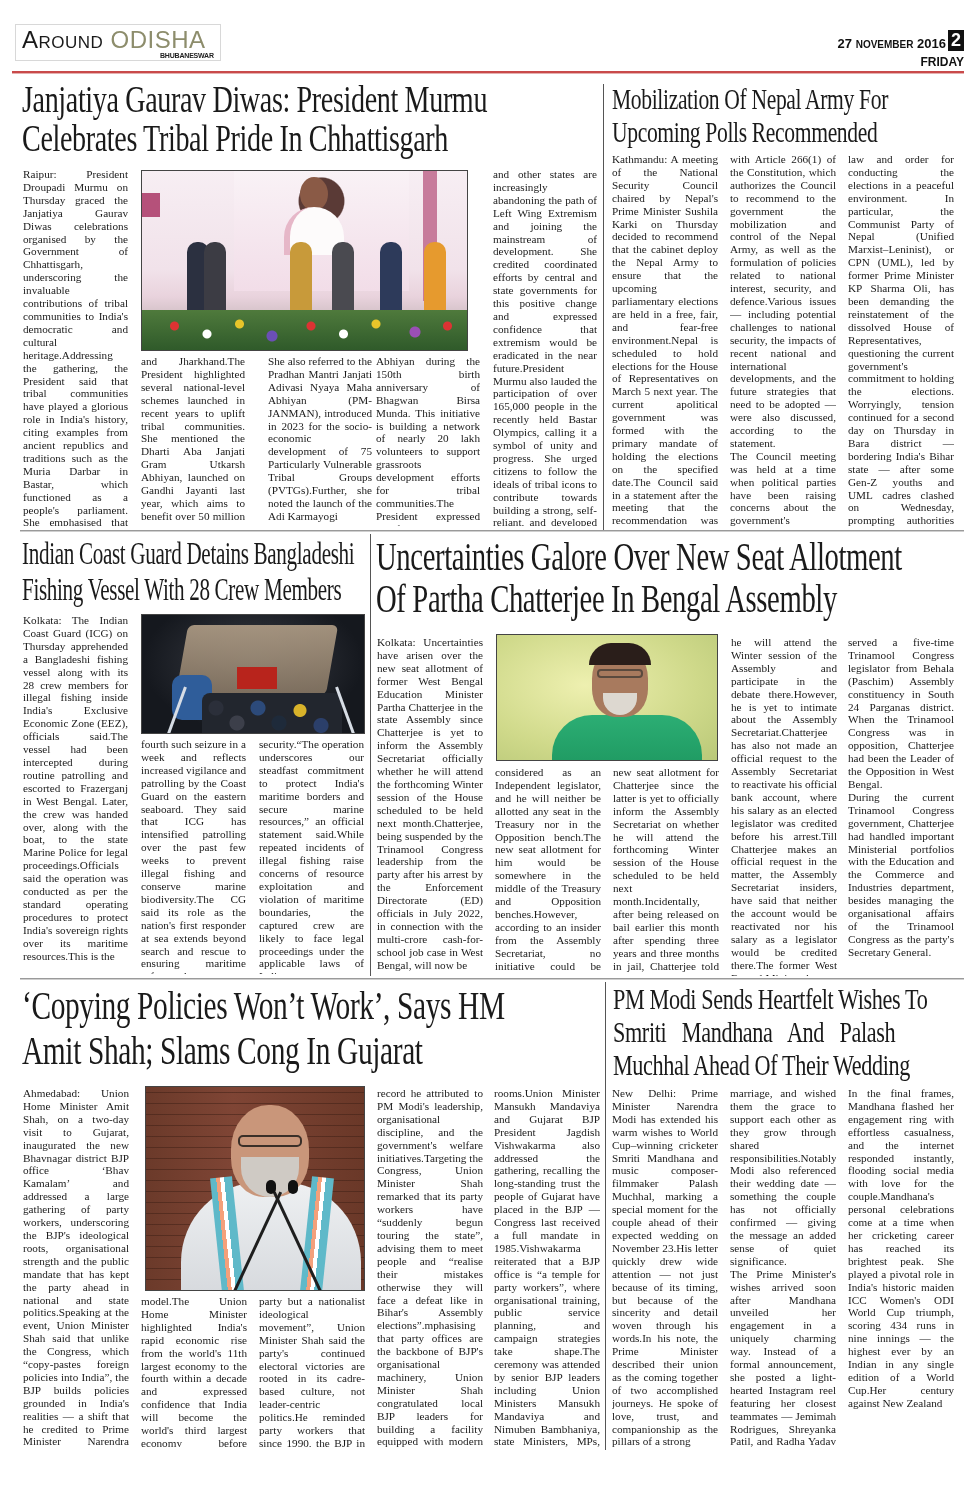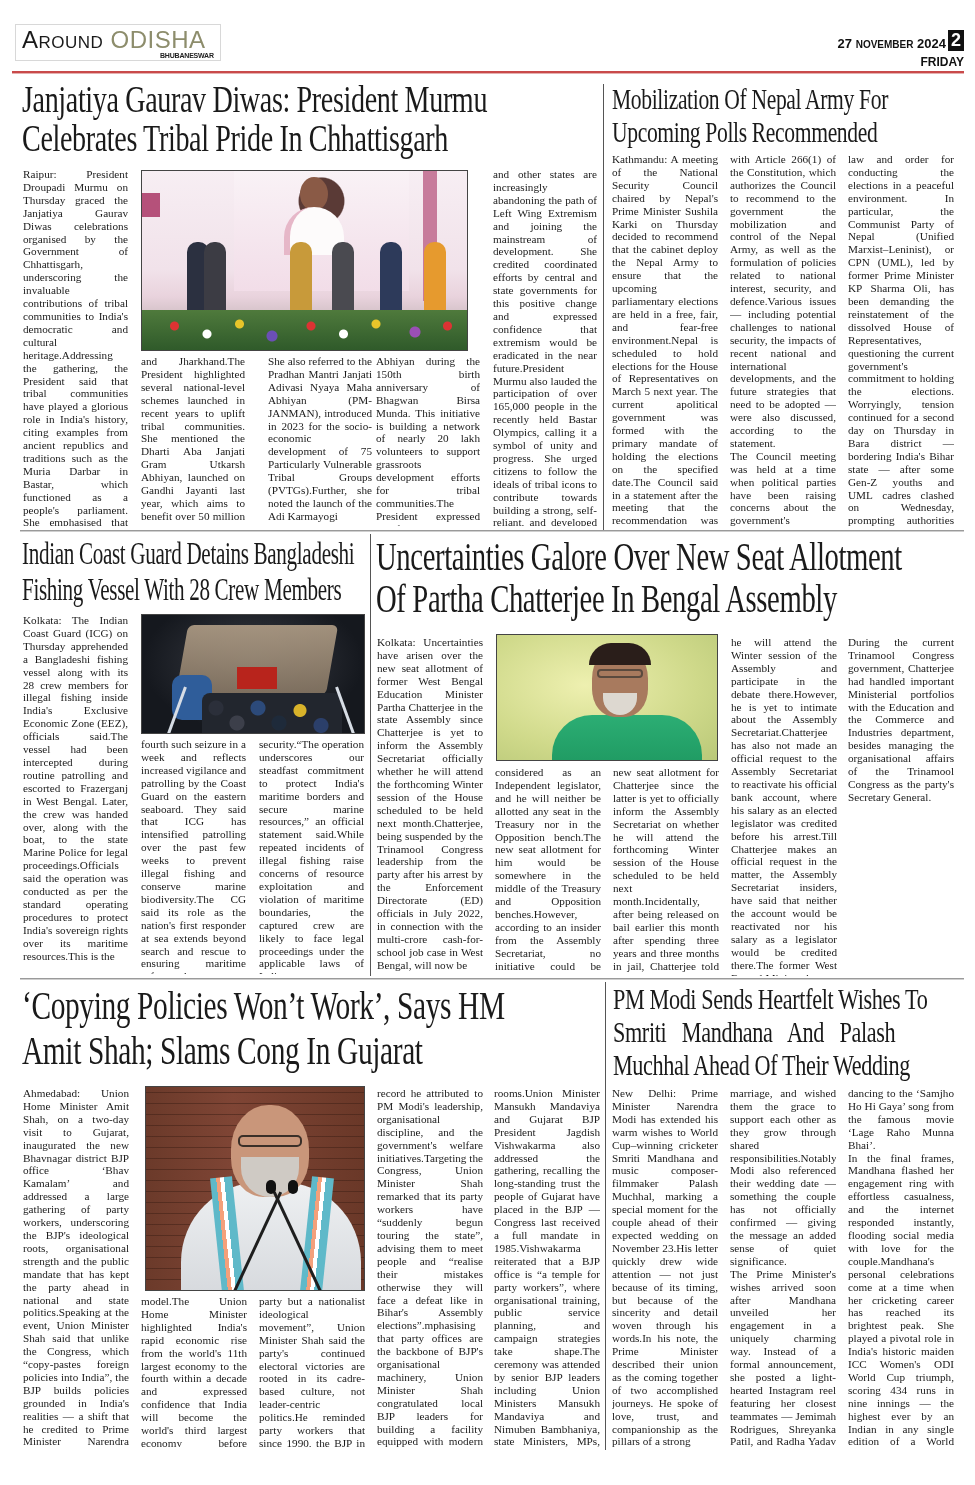--- a/index.html
+++ b/index.html
@@ -89,21 +89,21 @@
   <div class="logo-box"></div>
   <div class="logo-text">
     <span class="logo-around">Around</span>
     <span class="logo-odisha">ODISHA</span>
   </div>
   <div class="logo-sub">BHUBANESWAR</div>
 
   <div class="dateline">
     <span>27</span>
     <span class="small">NOVEMBER</span>
-    <span>2024</span>
+    <span>2016</span>
   </div>
   <div class="page-num">2</div>
   <div class="dayline">FRIDAY</div>
   <div class="top-rule"></div>
 </div>
 
 <article>
   <div class="headline" style="left:22px; top:80px; font-size:38px; transform:scaleX(0.74); width:790px;">
     <div>Janjatiya Gaurav Diwas: President Murmu</div>
     <div>Celebrates Tribal Pride In Chhattisgarh</div>
@@ -182,20 +182,21 @@
     <div class="head"></div>
     <div class="hair"></div>
     <div class="glasses"></div>
     <div class="beard"></div>
   </div>
 
   <div class="col" style="left:495px; top:766px; width:106px; height:210px;">considered as an Independent legislator, and he will neither be allotted any seat in the Treasury nor in the Opposition bench.The new seat allotment for him would be somewhere in the middle of the Treasury and Opposition benches.However, according to an insider from the Assembly Secretariat, no initiative could be taken about the</div>
   <div class="col" style="left:613px; top:766px; width:106px; height:210px;">new seat allotment for Chatterjee since the latter is yet to officially inform the Assembly Secretariat on whether he will attend the forthcoming Winter session of the House scheduled to be held next month.Incidentally, after being released on bail earlier this month after spending three years and three months in jail, Chatterjee told the media persons that</div>
   <div class="col" style="left:731px; top:636px; width:106px; height:340px;">he will attend the Winter session of the Assembly and participate in the debate there.However, he is yet to intimate about the Assembly Secretariat.Chatterjee has also not made an official request to the Assembly Secretariat to reactivate his official bank account, where his salary as an elected legislator was credited before his arrest.Till Chatterjee makes an official request in the matter, the Assembly Secretariat insiders, have said that neither the account would be reactivated nor his salary as a legislator would be credited there.The former West Bengal Minister has</div>
   <div class="col" style="left:848px; top:636px; width:106px; height:340px;">
+    <div>served a five-time Trinamool Congress legislator from Behala (Paschim) Assembly constituency in South 24 Parganas district. When the Trinamool Congress was in opposition, Chatterjee had been the Leader of the Opposition in West Bengal.</div>
     <div>During the current Trinamool Congress government, Chatterjee had handled important Ministerial portfolios with the Education and the Commerce and Industries department, besides managing the organisational affairs of the Trinamool Congress as the party's Secretary General.</div>
   </div>
 </article>
 
 <div class="hrule" style="left:20px; top:978px; width:944px;"></div>
 
 <article>
   <div class="headline" style="left:22px; top:984px; font-size:40px; transform:scaleX(0.735); width:790px; line-height:1.12;">
     <div>‘Copying Policies Won’t Work’, Says HM</div>
     <div>Amit Shah; Slams Cong In Gujarat</div>
@@ -229,16 +230,15 @@
     <div>PM Modi Sends Heartfelt Wishes To</div>
     <div style="word-spacing:14px;">Smriti Mandhana And Palash</div>
     <div>Muchhal Ahead Of Their Wedding</div>
   </div>
   <div class="col" style="left:612px; top:1087px; width:106px; height:360px;">New Delhi: Prime Minister Narendra Modi has extended his warm wishes to World Cup–winning cricketer Smriti Mandhana and music composer-filmmaker Palash Muchhal, marking a special moment for the couple ahead of their expected wedding on November 23.His letter quickly drew wide attention — not just because of its timing, but because of the sincerity and detail woven through his words.In his note, the Prime Minister described their union as the coming together of two accomplished journeys. He spoke of love, trust, and companionship as the pillars of a strong</div>
   <div class="col" style="left:730px; top:1087px; width:106px; height:360px;">
     <div>marriage, and wished them the grace to support each other as they grow through shared responsibilities.Notably, Modi also referenced their wedding date — something the couple has not officially confirmed — giving the message an added sense of quiet significance.</div>
     <div>The Prime Minister's wishes arrived soon after Mandhana unveiled her engagement in a uniquely charming way. Instead of a formal announcement, she posted a light-hearted Instagram reel featuring her closest teammates — Jemimah Rodrigues, Shreyanka Patil, and Radha Yadav —</div>
   </div>
   <div class="col" style="left:848px; top:1087px; width:106px; height:360px;">
-    <div>dancing to the ‘Samjho Ho Hi Gaya’ song from the famous movie ‘Lage Raho Munna Bhai’.</div>
     <div>In the final frames, Mandhana flashed her engagement ring with effortless casualness, and the internet responded instantly, flooding social media with love for the couple.Mandhana's personal celebrations come at a time when her cricketing career has reached its brightest peak. She played a pivotal role in India's historic maiden ICC Women's ODI World Cup triumph, scoring 434 runs in nine innings — the highest ever by an Indian in any single edition of a World Cup.Her century against New Zealand</div>
   </div>
 </article>
 
 </body></html>

